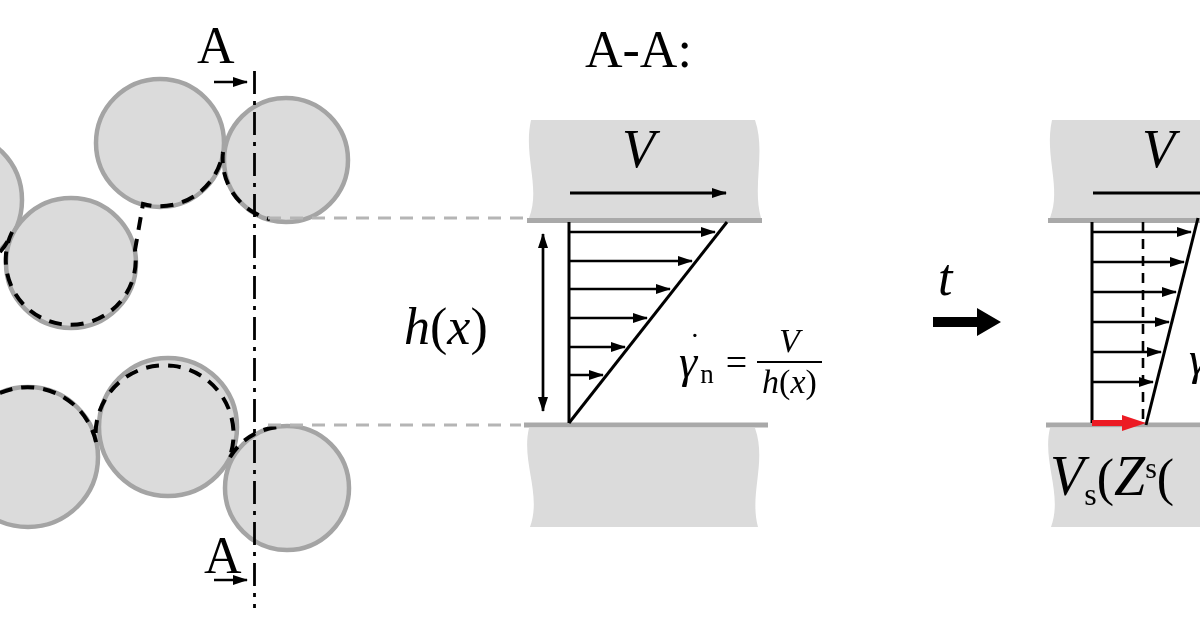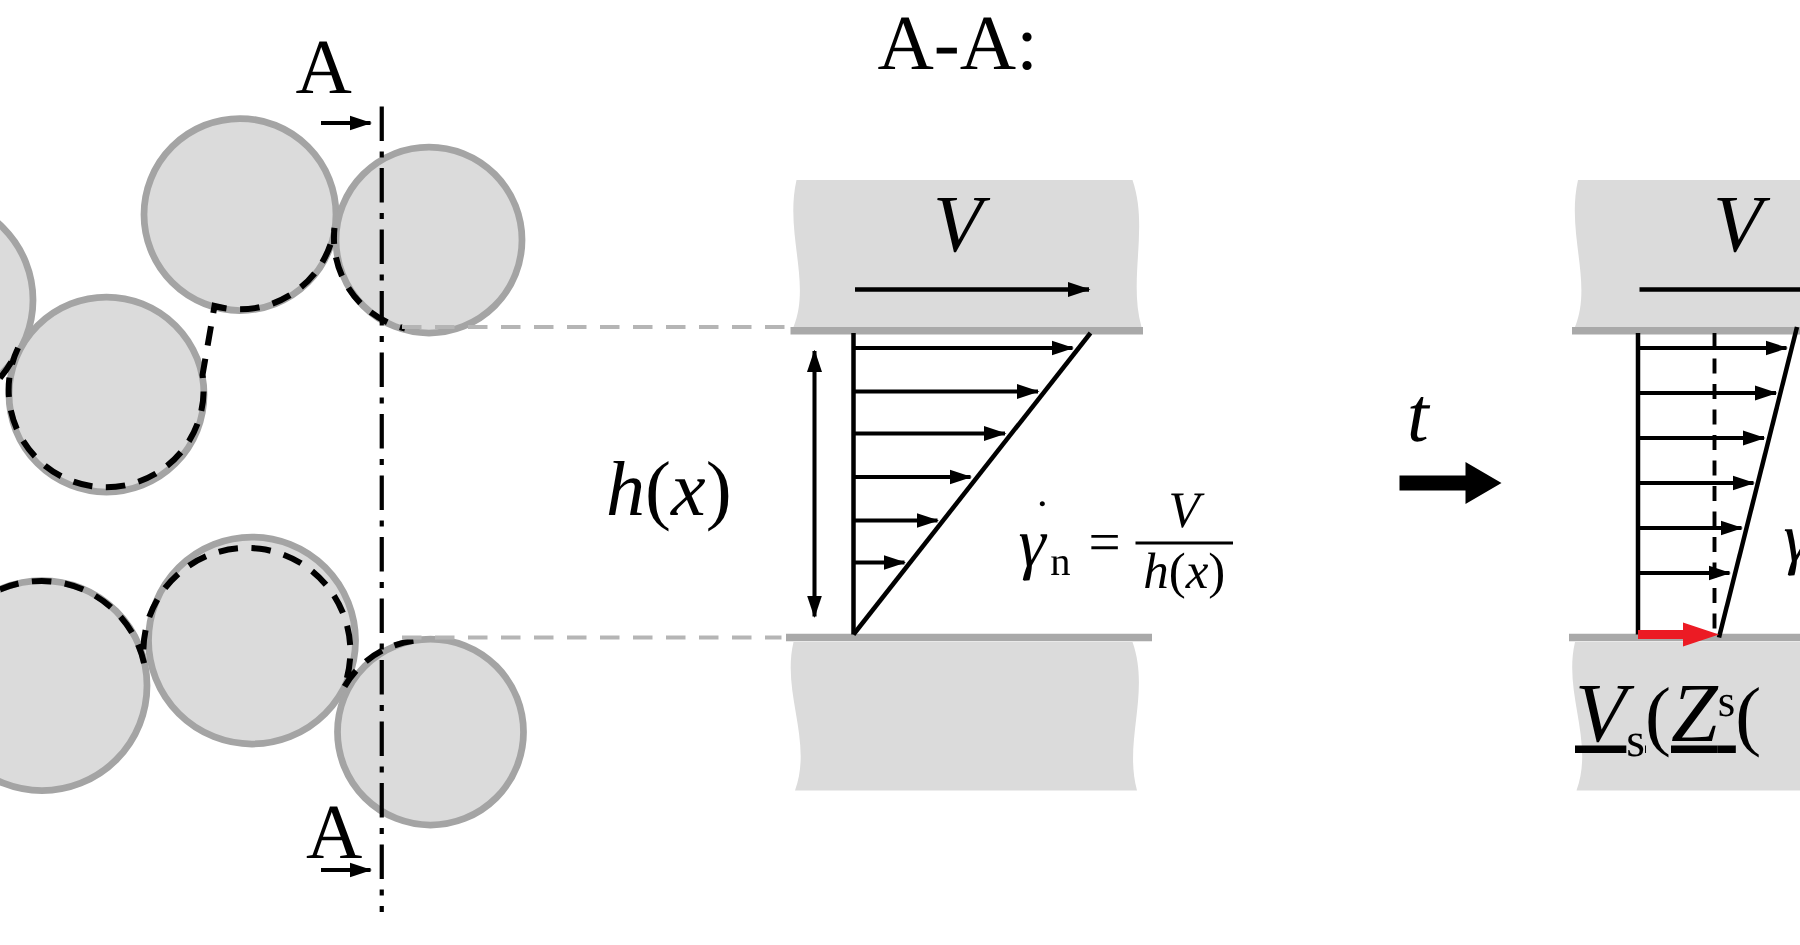--- a/index.html
+++ b/index.html
@@ -97,21 +97,21 @@
       <line class="arrow thin" x1="1092" y1="322" x2="1169" y2="322" marker-end="url(#ah)"></line>
       <line class="arrow thin" x1="1092" y1="352" x2="1161" y2="352" marker-end="url(#ah)"></line>
       <line class="arrow thin" x1="1092" y1="382" x2="1153" y2="382" marker-end="url(#ah)"></line>
       <line class="redl" x1="1092" y1="423" x2="1124" y2="423" marker-end="url(#ar)"></line>
     </g>
   </svg>
 
   <div class="t f52" style="left:197px;top:20px;">A</div>
   <div class="t f52" style="left:204px;top:530px;">A</div>
 
-  <div class="t f52" style="left:585px;top:4px;">A-A:</div>
+  <div class="t f52" style="left:585px;top:24px;">A-A:</div>
   <div class="t f54 it" style="left:622px;top:122px;">V</div>
 
   <div class="t f52" style="left:404px;top:301px;"><span class="it">h</span><span>(</span><span class="it">x</span><span>)</span></div>
 
   <div class="t eq" style="left:679px;top:324px;">
     <span class="gwrap">
       <span class="it f46">γ</span>
       <span class="gdot">˙</span>
     </span>
     <span class="subn">n</span>
@@ -119,16 +119,16 @@
     <span class="frac">
       <span class="num it">V</span>
       <span class="den"><span class="it">h</span><span>(</span><span class="it">x</span><span>)</span></span>
     </span>
   </div>
 
   <div class="t f52 it" style="left:938px;top:252px;">t</div>
 
   <div class="t f54 it" style="left:1142px;top:122px;">V</div>
 
-  <div class="t f56" style="left:1050px;top:448px;text-decoration:underline;"><span class="it f56">V</span><span class="subpos">s</span><span class="f52">(</span><span class="it f56">Z</span><span class="suppos">s</span><span class="f52">(</span></div>
+  <div class="t f56" style="left:1050px;top:448px;"><span class="it f56">V</span><span class="subpos">s</span><span class="f52">(</span><span class="it f56">Z</span><span class="suppos">s</span><span class="f52">(</span></div>
 
   <div class="t f46 it" style="left:1189px;top:336px;">γ</div>
 </div>
 
 </body></html>

